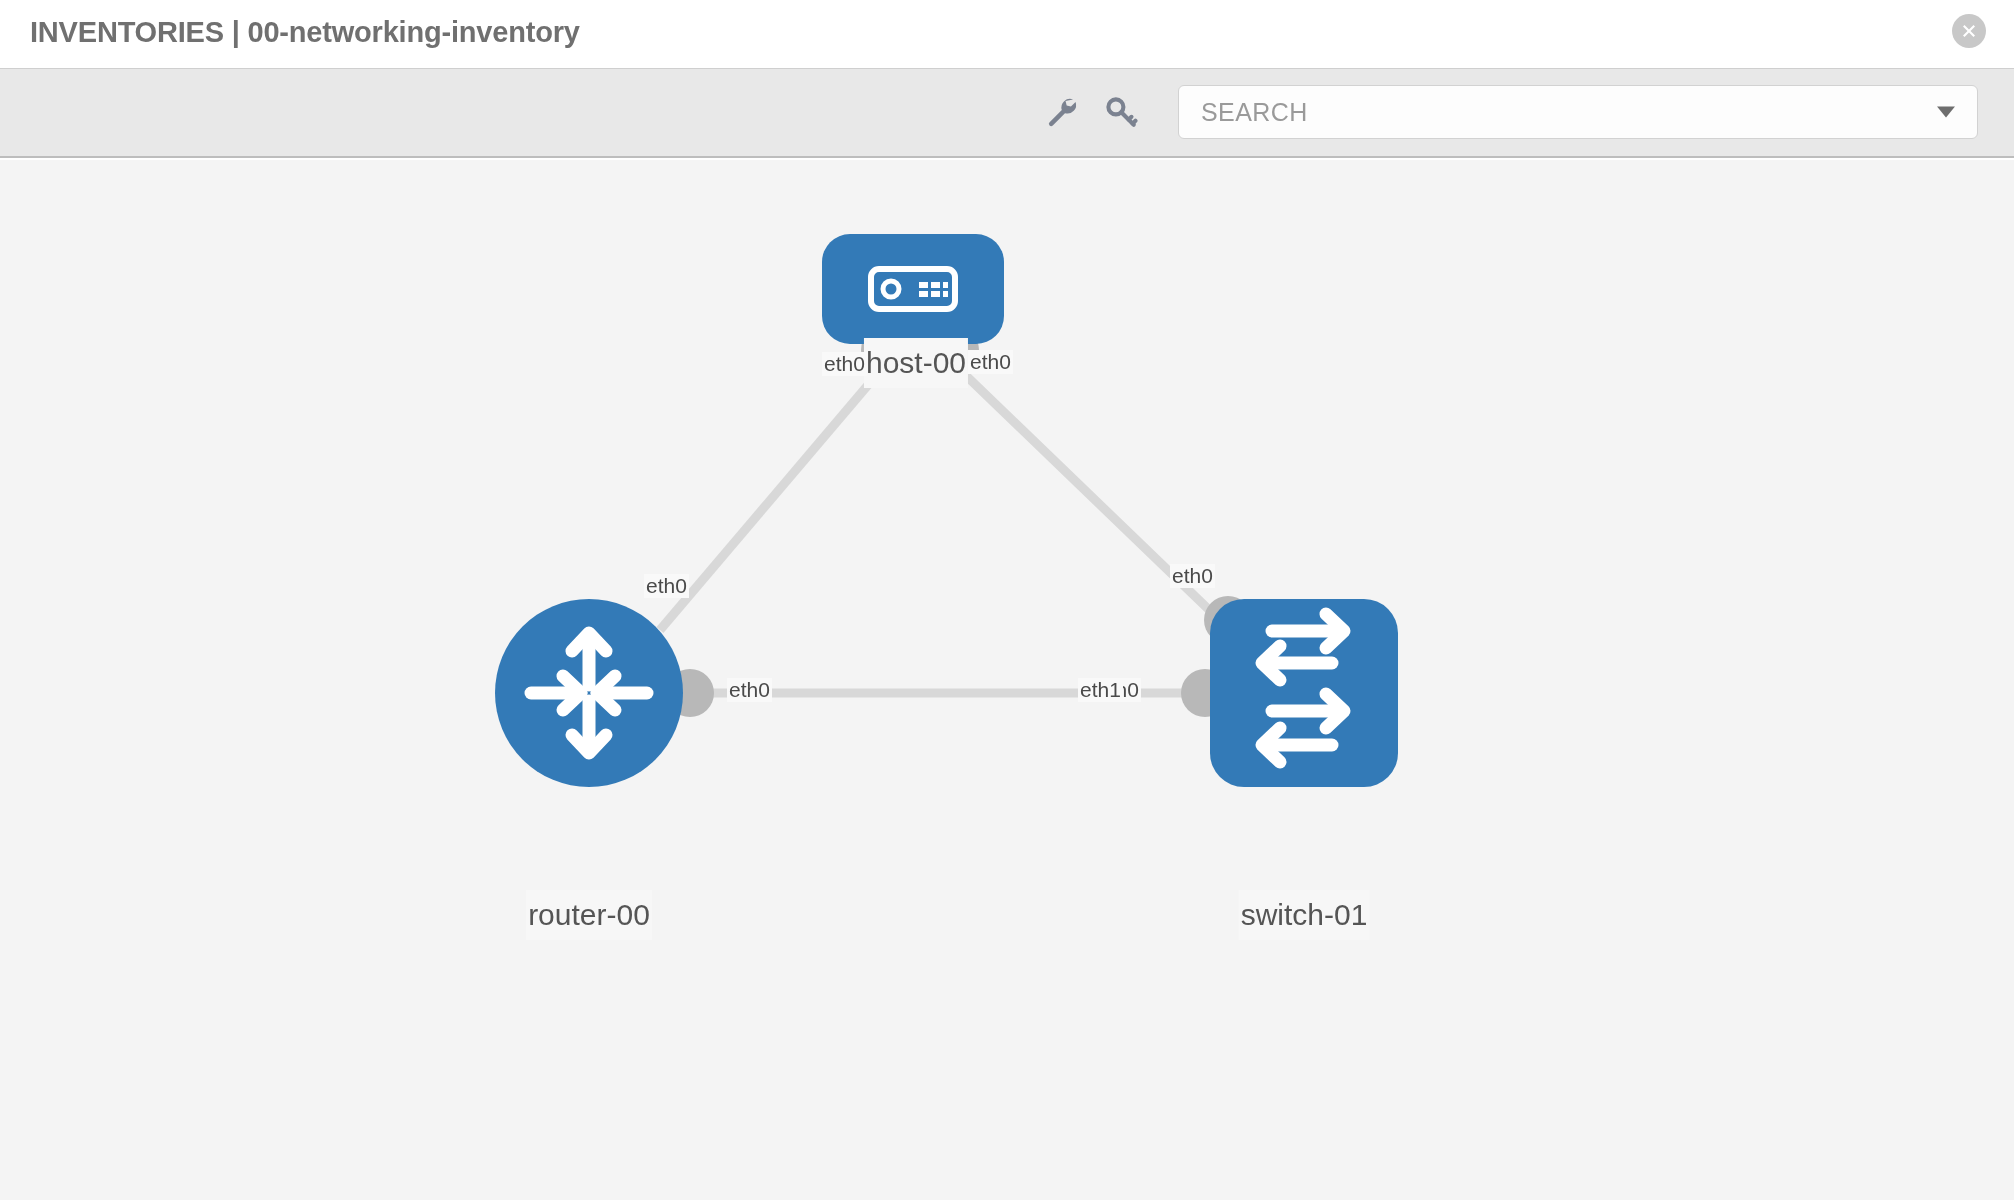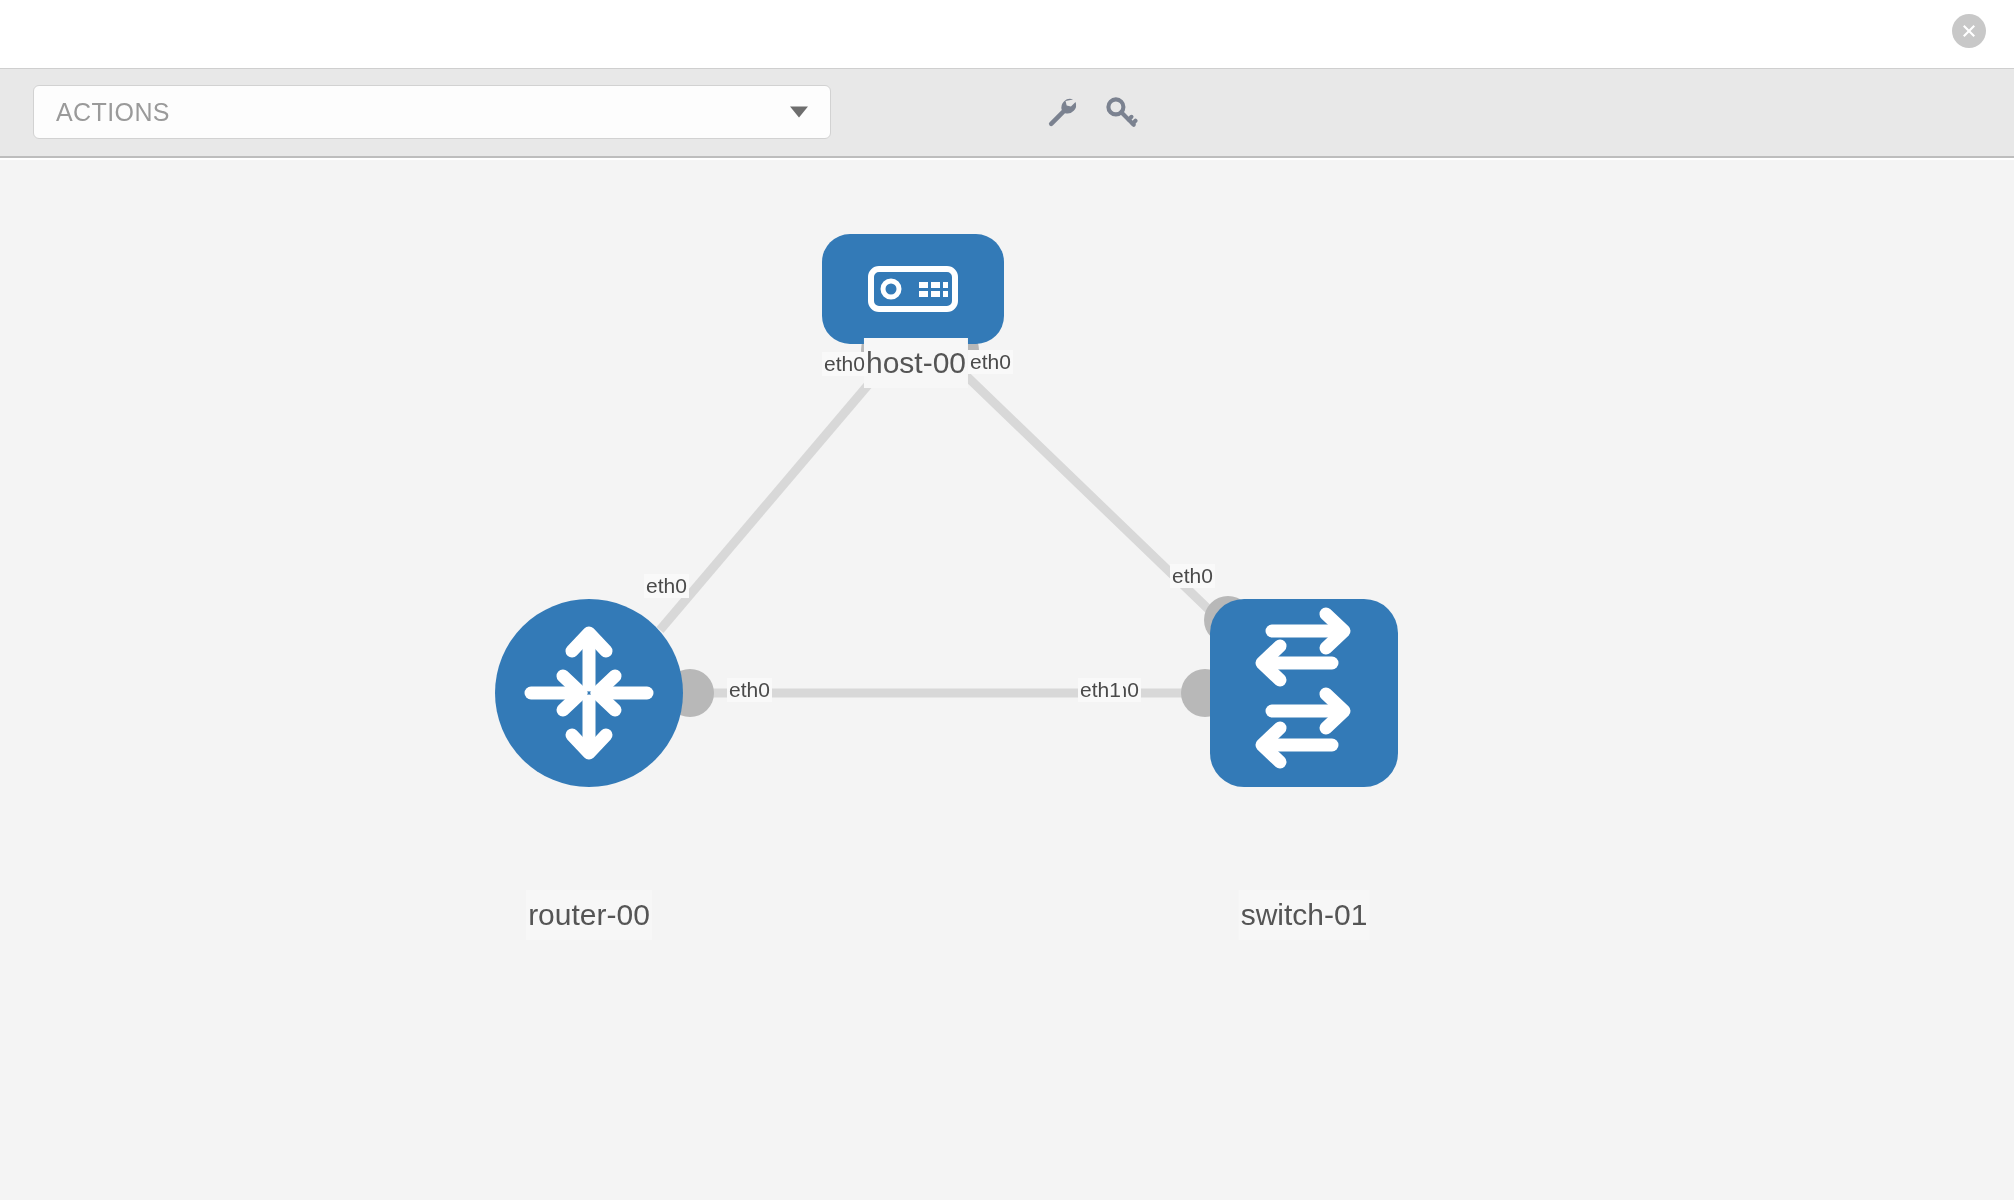--- a/index.html
+++ b/index.html
@@ -155,49 +155,50 @@
     background: #f9f9f9;
     white-space: nowrap;
     padding: 0 2px;
     text-align: center;
   }
 </style>
 </head>
 <body>
 
 <div class="header">
+  <div class="page-title">INVENTORIES | 00-networking-inventory</div>
   <div class="close-btn">
     <svg width="20" height="20" viewBox="0 0 20 20">
       <path d="M5.5 4 L10 8.5 L14.5 4 L16 5.5 L11.5 10 L16 14.5 L14.5 16 L10 11.5 L5.5 16 L4 14.5 L8.5 10 L4 5.5 Z" fill="#ffffff"></path>
     </svg>
   </div>
 </div>
 
 <div class="toolbar">
 
-  <div class="actions-select">
-    <span class="label">ACTIONS</span>
-    <span class="caret"></span>
-  </div>
 
   <div class="tool-icon wrench">
     <svg width="34" height="34" viewBox="0 0 24 24">
       <path d="M20.5 4.2 a6.2 6.2 0 0 0-8.1 7.6 L3.6 20.6 a1.6 1.6 0 0 0 2.3 2.3 l8.8-8.8 a6.2 6.2 0 0 0 7.6-8.1 l-3.3 3.3 -3.1-0.8 -0.8-3.1 z" fill="#7b8290" transform="translate(-1,-1) scale(0.98)"></path>
     </svg>
   </div>
 
   <div class="tool-icon key">
     <svg width="34" height="34" viewBox="0 0 24 24">
       <circle cx="8.4" cy="8.4" r="5.3" fill="none" stroke="#7b8290" stroke-width="2.9"></circle>
       <path d="M12.2 12.2 L21 21" stroke="#7b8290" stroke-width="2.9" stroke-linecap="round" fill="none"></path>
       <path d="M17.4 17.4 L19.4 15.4" stroke="#7b8290" stroke-width="2.9" stroke-linecap="round" fill="none"></path>
       <path d="M20.2 20.2 L22.2 18.2" stroke="#7b8290" stroke-width="2.9" stroke-linecap="round" fill="none"></path>
     </svg>
   </div>
 
+  <div class="search-box">
+    <span class="ph">SEARCH</span>
+    <span class="caret"></span>
+  </div>
 </div>
 
 <div class="canvas">
 
   <svg class="topology-svg" viewBox="0 0 2014 1040">
 
     <g>
       <line x1="885" y1="205" x2="660" y2="470" stroke="#d8d8d8" stroke-width="9"></line>
       <line x1="955" y1="205" x2="1230" y2="470" stroke="#d8d8d8" stroke-width="9"></line>
       <line x1="690" y1="533" x2="1205" y2="533" stroke="#d8d8d8" stroke-width="9"></line>

